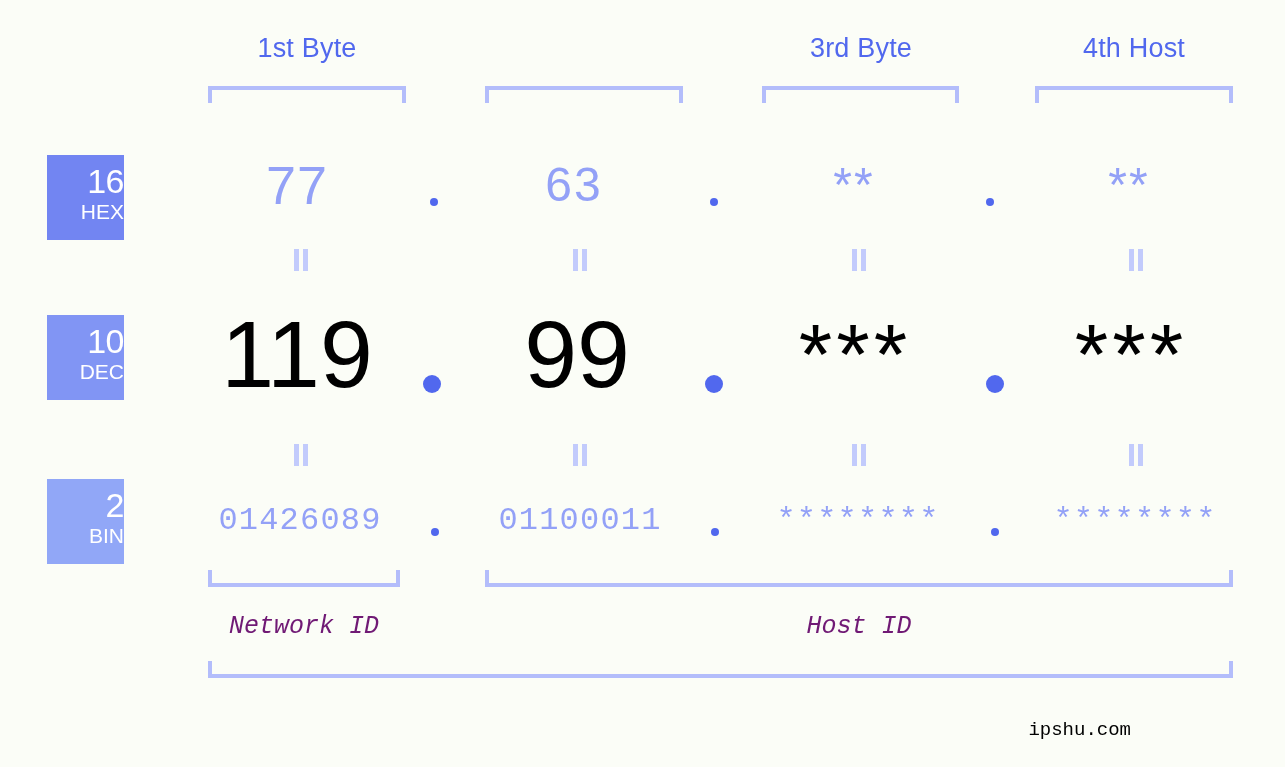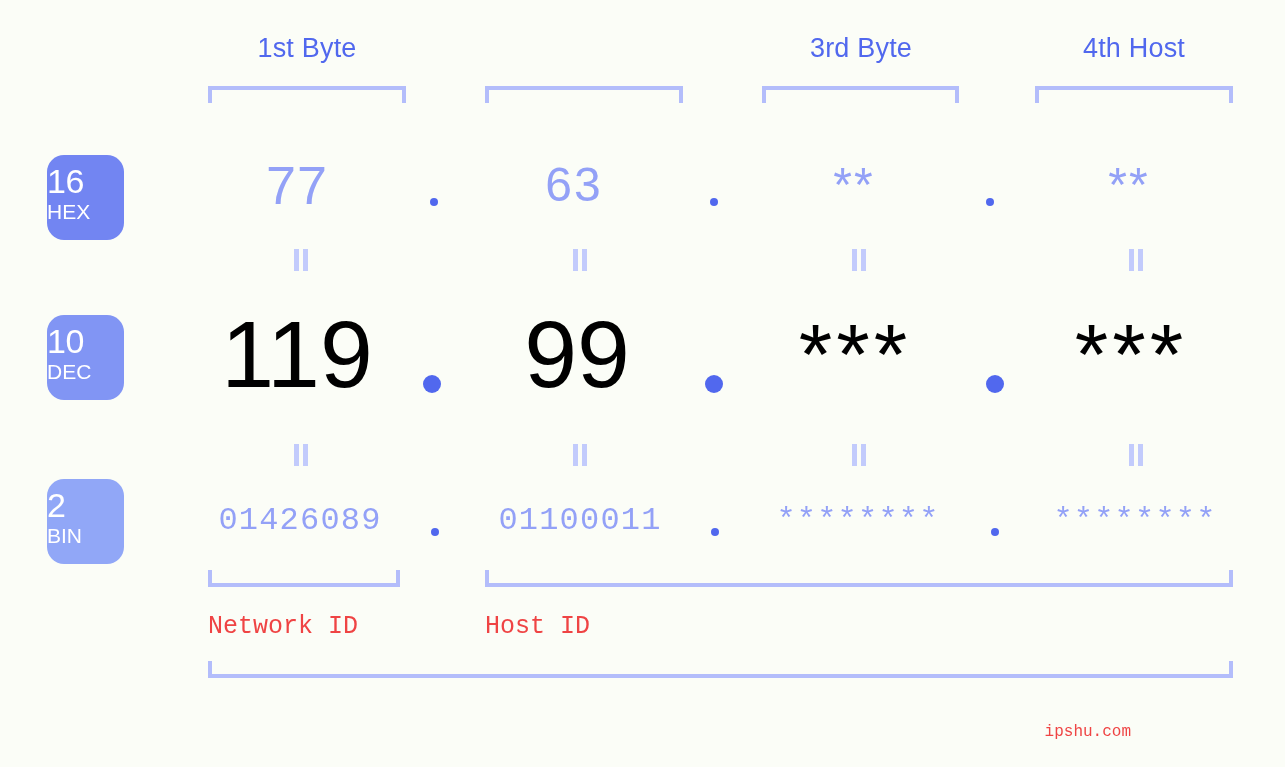--- a/index.html
+++ b/index.html
@@ -56,23 +56,23 @@
     border-right: 4px solid #b3bdfb;
     box-sizing: border-box;
   }
 
   
   .badge {
     position: absolute;
     left: 47px;
     width: 77px;
     height: 85px;
-    border-radius: 17px;
+    border-radius: 0;
     color: #ffffff;
-    text-align: left;
+    text-align: right;
     box-sizing: border-box;
     padding-top: 7px;
   }
   .badge .radix {
     display: block;
     font-size: 34px;
     line-height: 38px;
     font-weight: 400;
     letter-spacing: -0.5px;
   }
@@ -152,42 +152,44 @@
     background: #c2cbfc;
     display: block;
   }
   .eq i:first-child { left: 3px; }
   .eq i:last-child  { left: 12px; }
 
   
   .caption {
     position: absolute;
     font-family: "Liberation Mono", monospace;
-    color: #ef4444;
+    color: #701a75;
+    text-align: center;
     white-space: nowrap;
+    font-style: italic;
   }
   .caption.id-caption {
     top: 612px;
     font-size: 25px;
     line-height: 30px;
   }
   .caption.class-caption {
     top: 692px;
     font-size: 34px;
     line-height: 42px;
   }
 
   
   .watermark {
     position: absolute;
     right: 14px;
     bottom: 26px;
     font-family: "Liberation Mono", monospace;
-    font-size: 16px;
-    color: #ef4444;
+    font-size: 19px;
+    color: #000000;
     letter-spacing: 0px;
   }
 </style>
 </head>
 <body>
 
 <div id="stage">
 
   <div class="byte-label" style="left:208px">1st Byte</div>
   <div class="byte-label" style="left:762px">3rd Byte</div>

